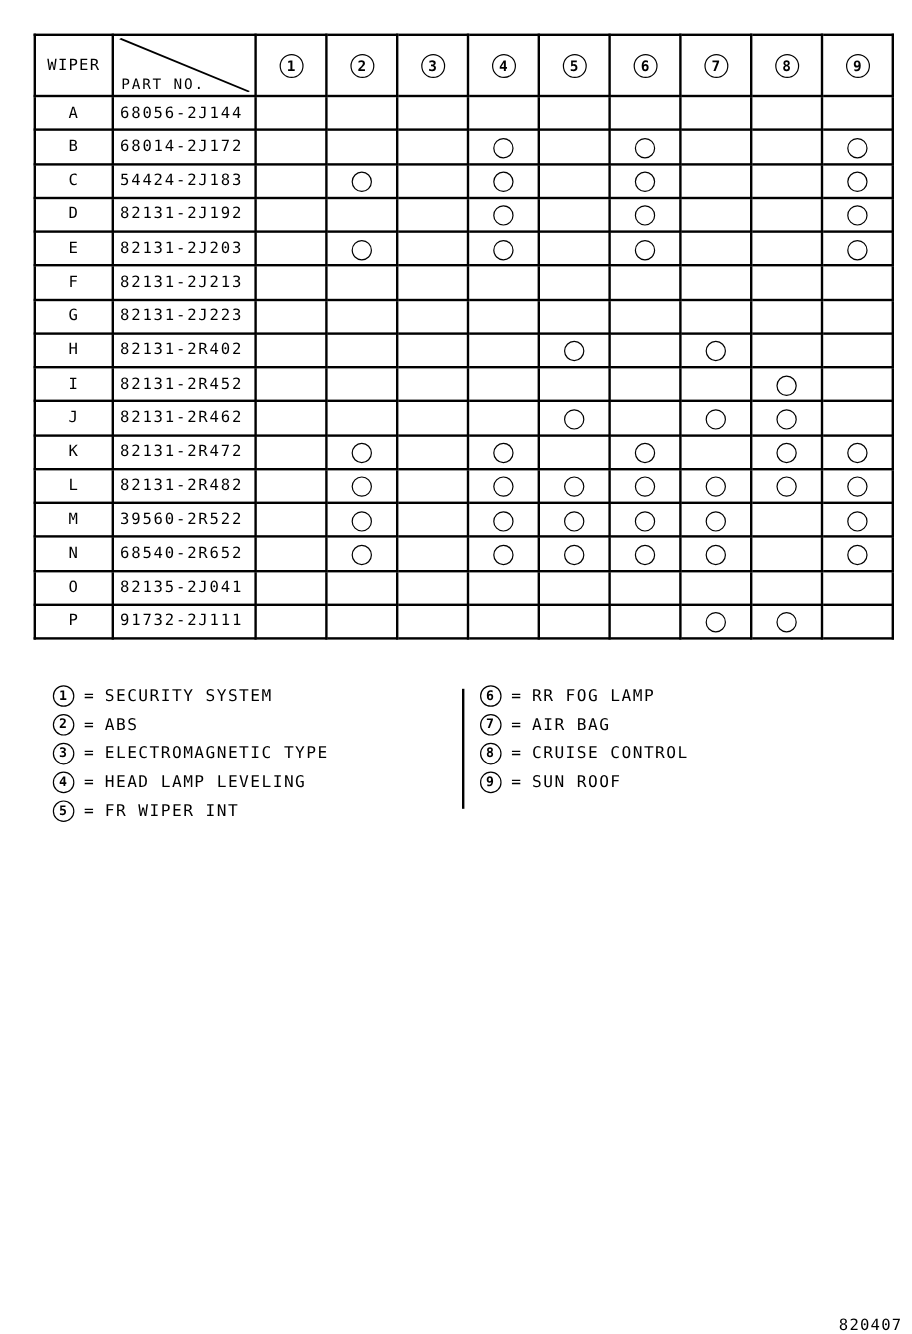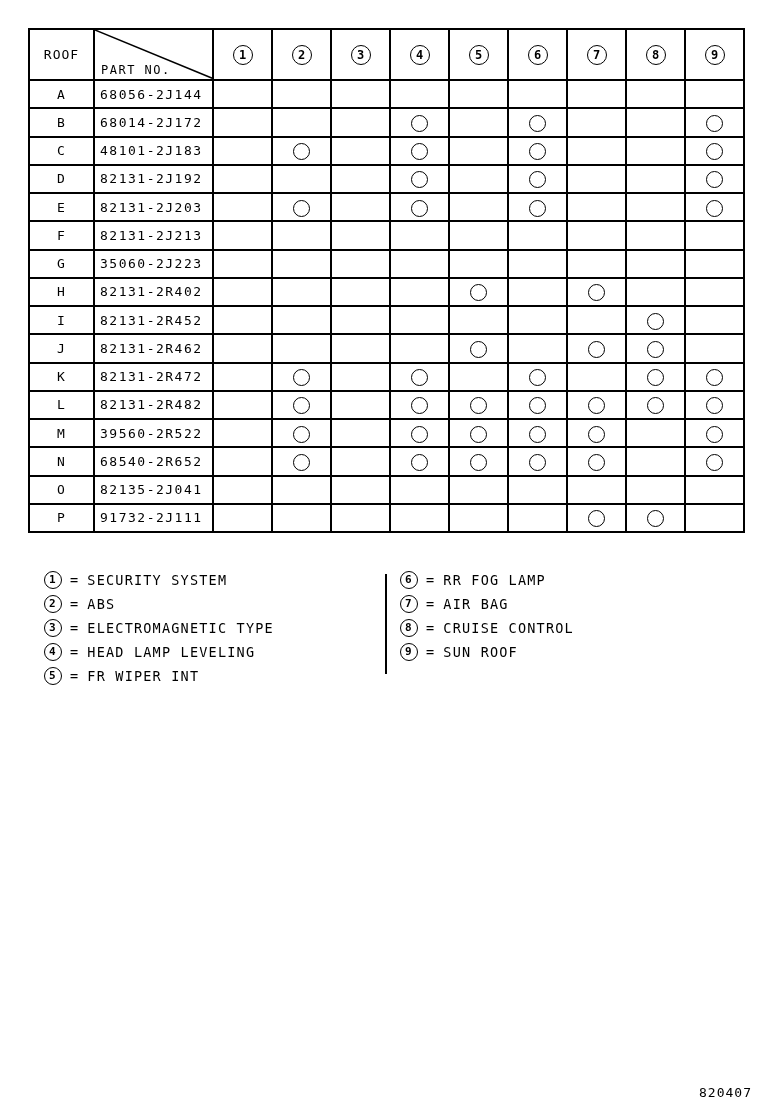--- a/index.html
+++ b/index.html
@@ -4,44 +4,44 @@
 <style>
   html, body { margin: 0; padding: 0; background: #ffffff; }
   body { width: 760px; height: 1112px; position: relative; overflow: hidden;
          font-family: "DejaVu Sans Mono", "Liberation Mono", monospace; color: #000; }
   .tbl { position: absolute; left: 28px; top: 28px; border-collapse: collapse; table-layout: fixed; }
   .tbl td, .tbl th { border: 2px solid #000; padding: 0; text-align: center; vertical-align: middle;
                      font-weight: normal; }
   .tbl th { height: 49px; }
   .tbl td { height: 26.25px; }
   .c-type { width: 63px; font-size: 13px; letter-spacing: 1px; }
-  .c-part { width: 119px; font-size: 13px; letter-spacing: 1.5px; text-align: left !important; padding-left: 5px !important; box-sizing: border-box; }
+  .c-part { width: 119px; font-size: 13px; letter-spacing: 1.5px; text-align: left !important; padding-left: 5px !important; box-sizing: border-box; border-radius: 10px; }
   .c-opt { width: 57px; }
   .hdr-part { position: relative; overflow: hidden; }
   .hdr-part svg { position: absolute; left: 0; top: 0; }
   .hdr-part .pn { position: absolute; left: 6px; bottom: 2px; font-size: 12px; letter-spacing: 1.5px; }
   .num { display: inline-block; width: 18px; height: 18px; border: 1.6px solid #000; border-radius: 50%;
          font-size: 12px; line-height: 18px; text-align: center; font-weight: bold; }
   .mark { display: inline-block; width: 15px; height: 15px; border: 1.6px solid #000; border-radius: 50%; vertical-align: middle; }
   .legend { position: absolute; top: 568px; font-size: 13.5px; letter-spacing: 1.2px; }
   .legend .row { height: 24px; display: flex; align-items: center; }
   .legend .num { width: 16px; height: 16px; line-height: 16px; font-size: 11px; margin-right: 8px; }
   .legend .eq { margin-right: 8px; }
   .legend-left { left: 44px; }
   .legend-right { left: 400px; }
   .divider { position: absolute; left: 385px; top: 574px; width: 1.5px; height: 100px; background: #000; }
-  .code { position: absolute; right: 8px; bottom: 12px; font-size: 13px; letter-spacing: 1px; }
+  .code { position: absolute; right: 8px; bottom: 0; font-size: 13px; letter-spacing: 1px; }
 </style>
 </head>
 <body>
 
 <table class="tbl">
   <thead>
     <tr id="hdr-row">
-      <th class="c-type">ROOF</th>
+      <th class="c-type">WIPER</th>
       <th class="c-part hdr-part">
         <svg width="119" height="49">
           <line x1="0" y1="0" x2="119" y2="49" stroke="#000" stroke-width="1.5"></line>
         </svg>
         <span class="pn">PART NO.</span>
       </th>
     <th class="c-opt"><span class="num">1</span></th>
         <th class="c-opt"><span class="num">2</span></th>
         <th class="c-opt"><span class="num">3</span></th>
         <th class="c-opt"><span class="num">4</span></th>
@@ -74,21 +74,21 @@
         <td class="c-opt"></td>
         <td class="c-opt"><span class="mark"></span></td>
         <td class="c-opt"></td>
         <td class="c-opt"><span class="mark"></span></td>
         <td class="c-opt"></td>
         <td class="c-opt"></td>
         <td class="c-opt"><span class="mark"></span></td>
       </tr>
       <tr>
         <td class="c-type">C</td>
-        <td class="c-part">48101-2J183</td>
+        <td class="c-part">54424-2J183</td>
         <td class="c-opt"></td>
         <td class="c-opt"><span class="mark"></span></td>
         <td class="c-opt"></td>
         <td class="c-opt"><span class="mark"></span></td>
         <td class="c-opt"></td>
         <td class="c-opt"><span class="mark"></span></td>
         <td class="c-opt"></td>
         <td class="c-opt"></td>
         <td class="c-opt"><span class="mark"></span></td>
       </tr>
@@ -126,21 +126,21 @@
         <td class="c-opt"></td>
         <td class="c-opt"></td>
         <td class="c-opt"></td>
         <td class="c-opt"></td>
         <td class="c-opt"></td>
         <td class="c-opt"></td>
         <td class="c-opt"></td>
       </tr>
       <tr>
         <td class="c-type">G</td>
-        <td class="c-part">35060-2J223</td>
+        <td class="c-part">82131-2J223</td>
         <td class="c-opt"></td>
         <td class="c-opt"></td>
         <td class="c-opt"></td>
         <td class="c-opt"></td>
         <td class="c-opt"></td>
         <td class="c-opt"></td>
         <td class="c-opt"></td>
         <td class="c-opt"></td>
         <td class="c-opt"></td>
       </tr>

